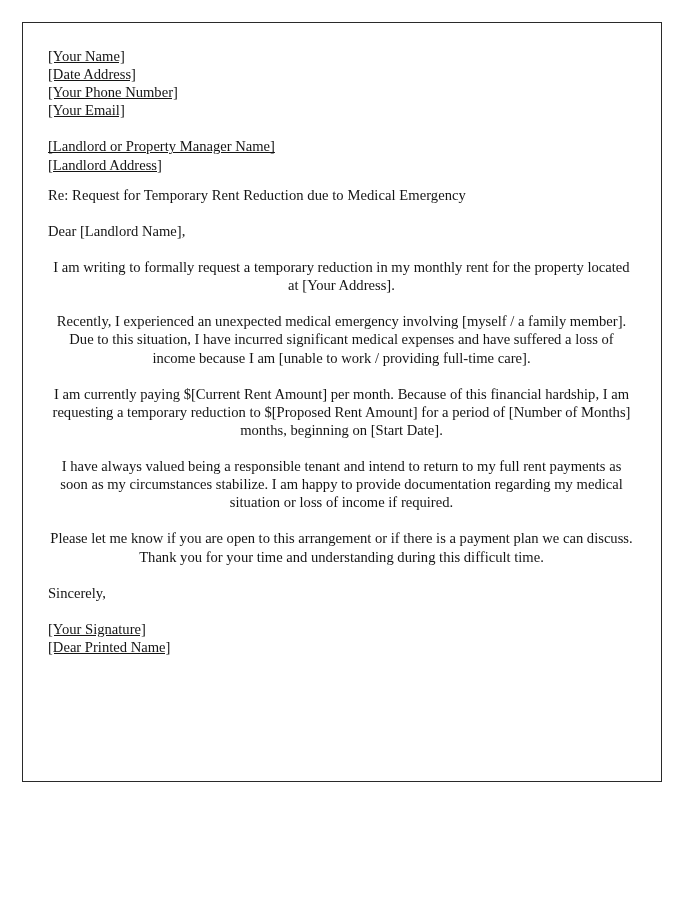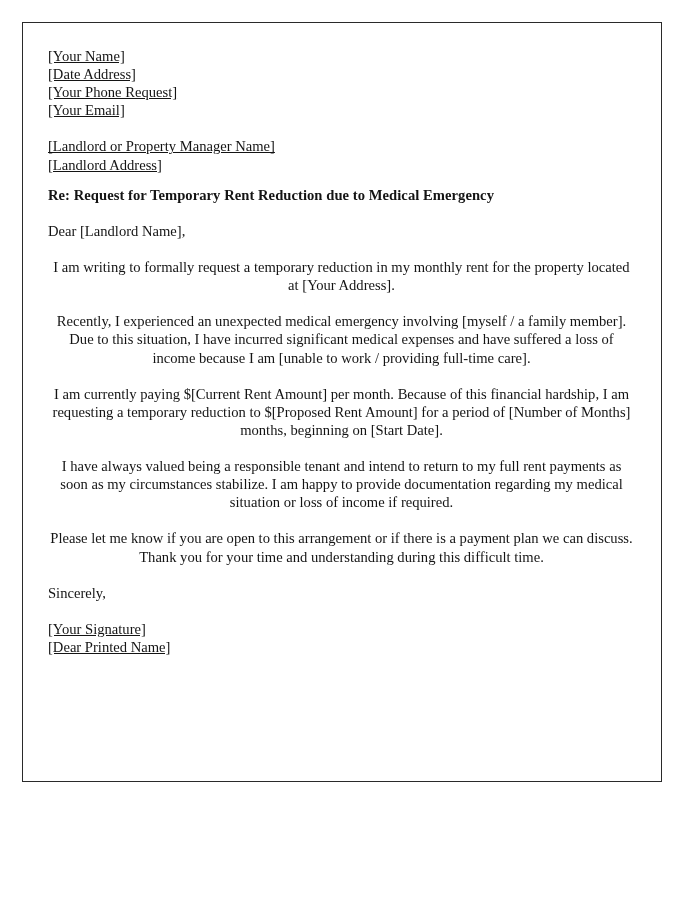--- a/index.html
+++ b/index.html
@@ -44,40 +44,40 @@
 
   .block .line {
     display: block;
     white-space: nowrap;
     text-decoration: underline;
   }
 
   .gap-block { margin-top: 18.1px; }
 
   .subject {
-    font-weight: bold;
+    font-weight: normal;
     letter-spacing: 0.05px;
     margin-top: 12px;
   }
 
   .para {
     text-align: center;
     hyphens: none;
   }
 </style>
 </head>
 <body>
 
 <div class="page-frame">
   <div class="letter-body">
 
     <div class="block">
       <span class="line">[Your Name]</span>
       <span class="line">[Date Address]</span>
-      <span class="line">[Your Phone Request]</span>
+      <span class="line">[Your Phone Number]</span>
       <span class="line">[Your Email]</span>
     </div>
 
 
     <div class="block gap-block">
       <span class="line">[Landlord or Property Manager Name]</span>
       <span class="line">[Landlord Address]</span>
     </div>
 
     <div class="block gap-block subject">Re: Request for Temporary Rent Reduction due to Medical Emergency</div>

